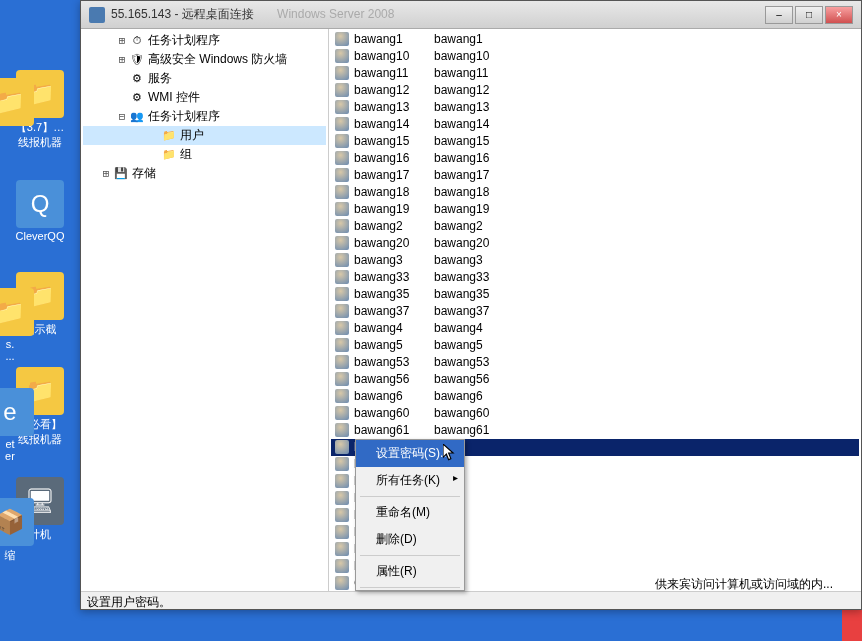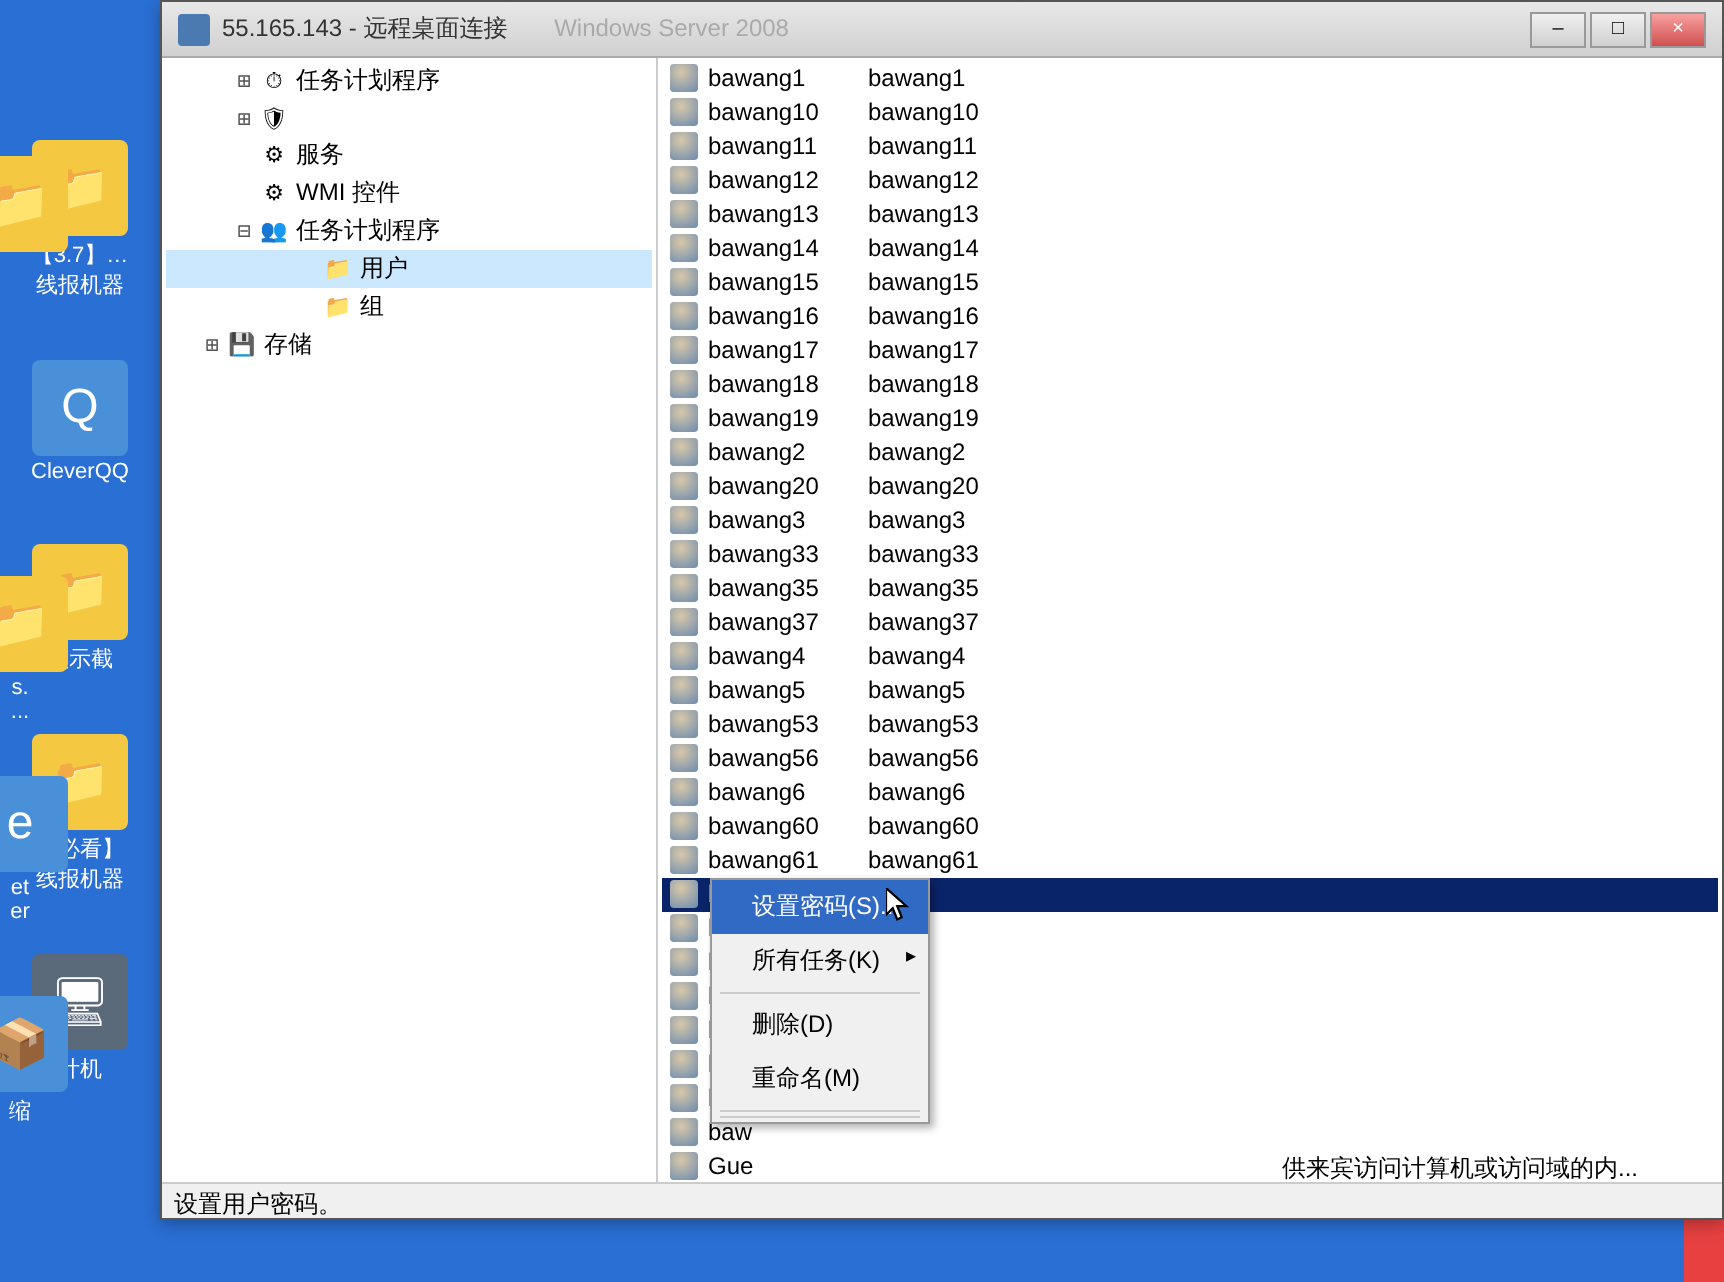--- a/index.html
+++ b/index.html
@@ -32,21 +32,21 @@
     .tree-expander { width: 14px; text-align: center; color: #555; font-family: monospace; font-size: 11px; }
     .tree-icon { width: 16px; height: 16px; margin-right: 3px; display: inline-flex; align-items: center; justify-content: center; font-size: 11px; }
     
     .user-list { padding: 2px; }
     .user-row { display: flex; align-items: flex-start; padding: 1px 4px; height: 17px; }
     .user-row.selected { background: #0a246a; color: white; }
     .user-icon { width: 16px; height: 14px; margin-right: 3px; position: relative; }
     .user-icon::before { content: ""; position: absolute; width: 14px; height: 14px; background: radial-gradient(circle at 40% 30%, #d8c8a8, #6a8ab0); border-radius: 2px; }
     .user-name { width: 80px; }
     .user-full { }
-    .user-desc-col { position: absolute; right: 20px; width: 200px; margin-left: 32px; }
+    .user-desc-col { position: absolute; right: 6px; width: 200px; margin-left: 32px; }
     
     .context-menu { position: absolute; left: 355px; top: 439px; width: 110px; background: #f0f0f0; border: 1px solid #999; box-shadow: 2px 2px 4px rgba(0,0,0,0.3); z-index: 100; }
     .menu-item { padding: 5px 10px 5px 20px; font-size: 12px; position: relative; }
     .menu-item.highlighted { background: #316ac5; color: white; }
     .menu-item.has-submenu::after { content: "▸"; position: absolute; right: 6px; font-size: 10px; }
     .menu-sep { height: 1px; background: #ccc; margin: 2px 4px; }
     
     .statusbar { height: 18px; background: #f0f0f0; border-top: 1px solid #ccc; padding: 2px 6px; font-size: 12px; display: flex; }
     
     .cursor { position: absolute; left: 443px; top: 444px; z-index: 200; }
@@ -129,20 +129,21 @@
     <div class="left-pane">
       <div class="tree" id="tree-container">
           <div class="tree-item" style="padding-left: 32px;">
             <span class="tree-expander">⊞</span>
             <span class="tree-icon">⏱</span>
             <span>任务计划程序</span>
           </div>
           <div class="tree-item" style="padding-left: 32px;">
             <span class="tree-expander">⊞</span>
             <span class="tree-icon">🛡</span>
+            <span>高级安全 Windows 防火墙</span>
           </div>
           <div class="tree-item" style="padding-left: 32px;">
             <span class="tree-expander"></span>
             <span class="tree-icon">⚙</span>
             <span>服务</span>
           </div>
           <div class="tree-item" style="padding-left: 32px;">
             <span class="tree-expander"></span>
             <span class="tree-icon">⚙</span>
             <span>WMI 控件</span>
@@ -343,23 +344,24 @@
 
   <div class="statusbar">
     <span>设置用户密码。</span>
   </div>
 </div>
 
 <div class="context-menu" id="context-menu-container">
     <div class="menu-item highlighted">设置密码(S)...</div>
     <div class="menu-item has-submenu">所有任务(K)</div>
     <div class="menu-sep"></div>
+    <div class="menu-item">重命名(M)</div>
     <div class="menu-item">删除(D)</div>
-    <div class="menu-item">重命名(M)</div>
     <div class="menu-sep"></div>
+    <div class="menu-item">属性(R)</div>
     <div class="menu-sep"></div>
   </div>
 
 <div class="cursor">
   <svg viewBox="0 0 16 16">
       <path d="M0 0 L0 12 L3 9 L5 14 L7 13 L5 8 L9 8 Z" fill="white" stroke="black" stroke-width="1"></path>
     </svg>
 </div>
 
 </body></html>

